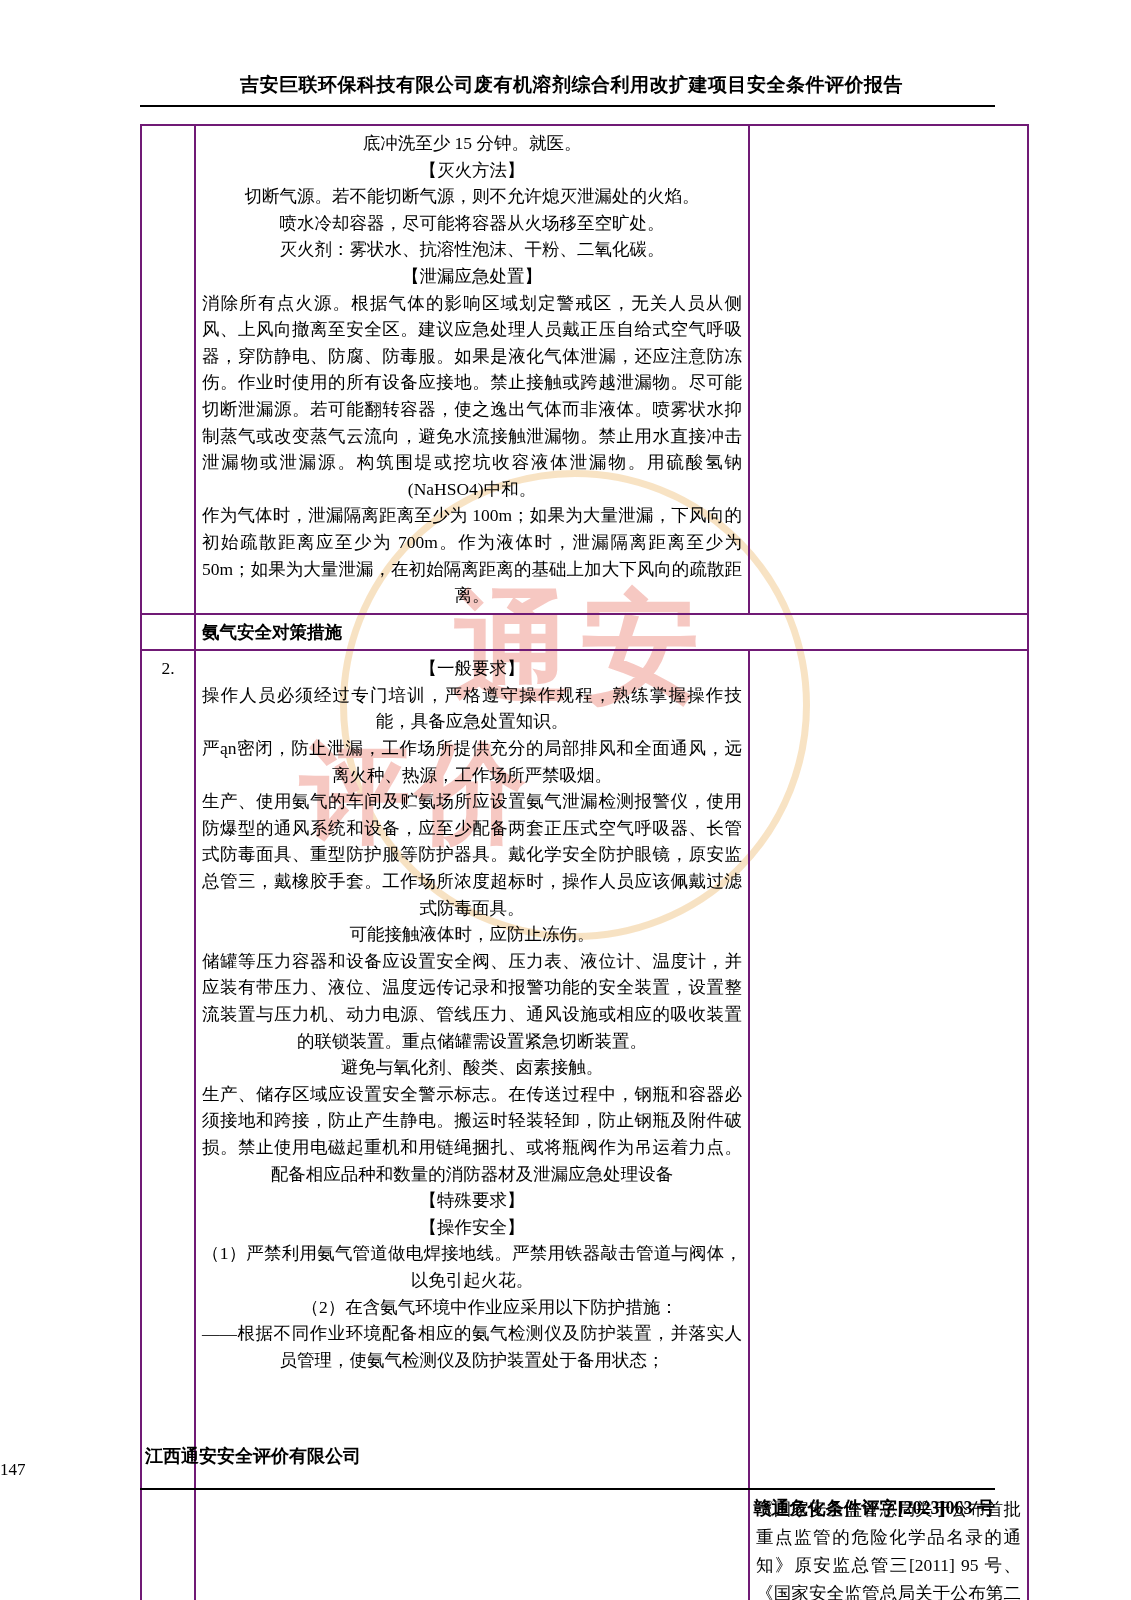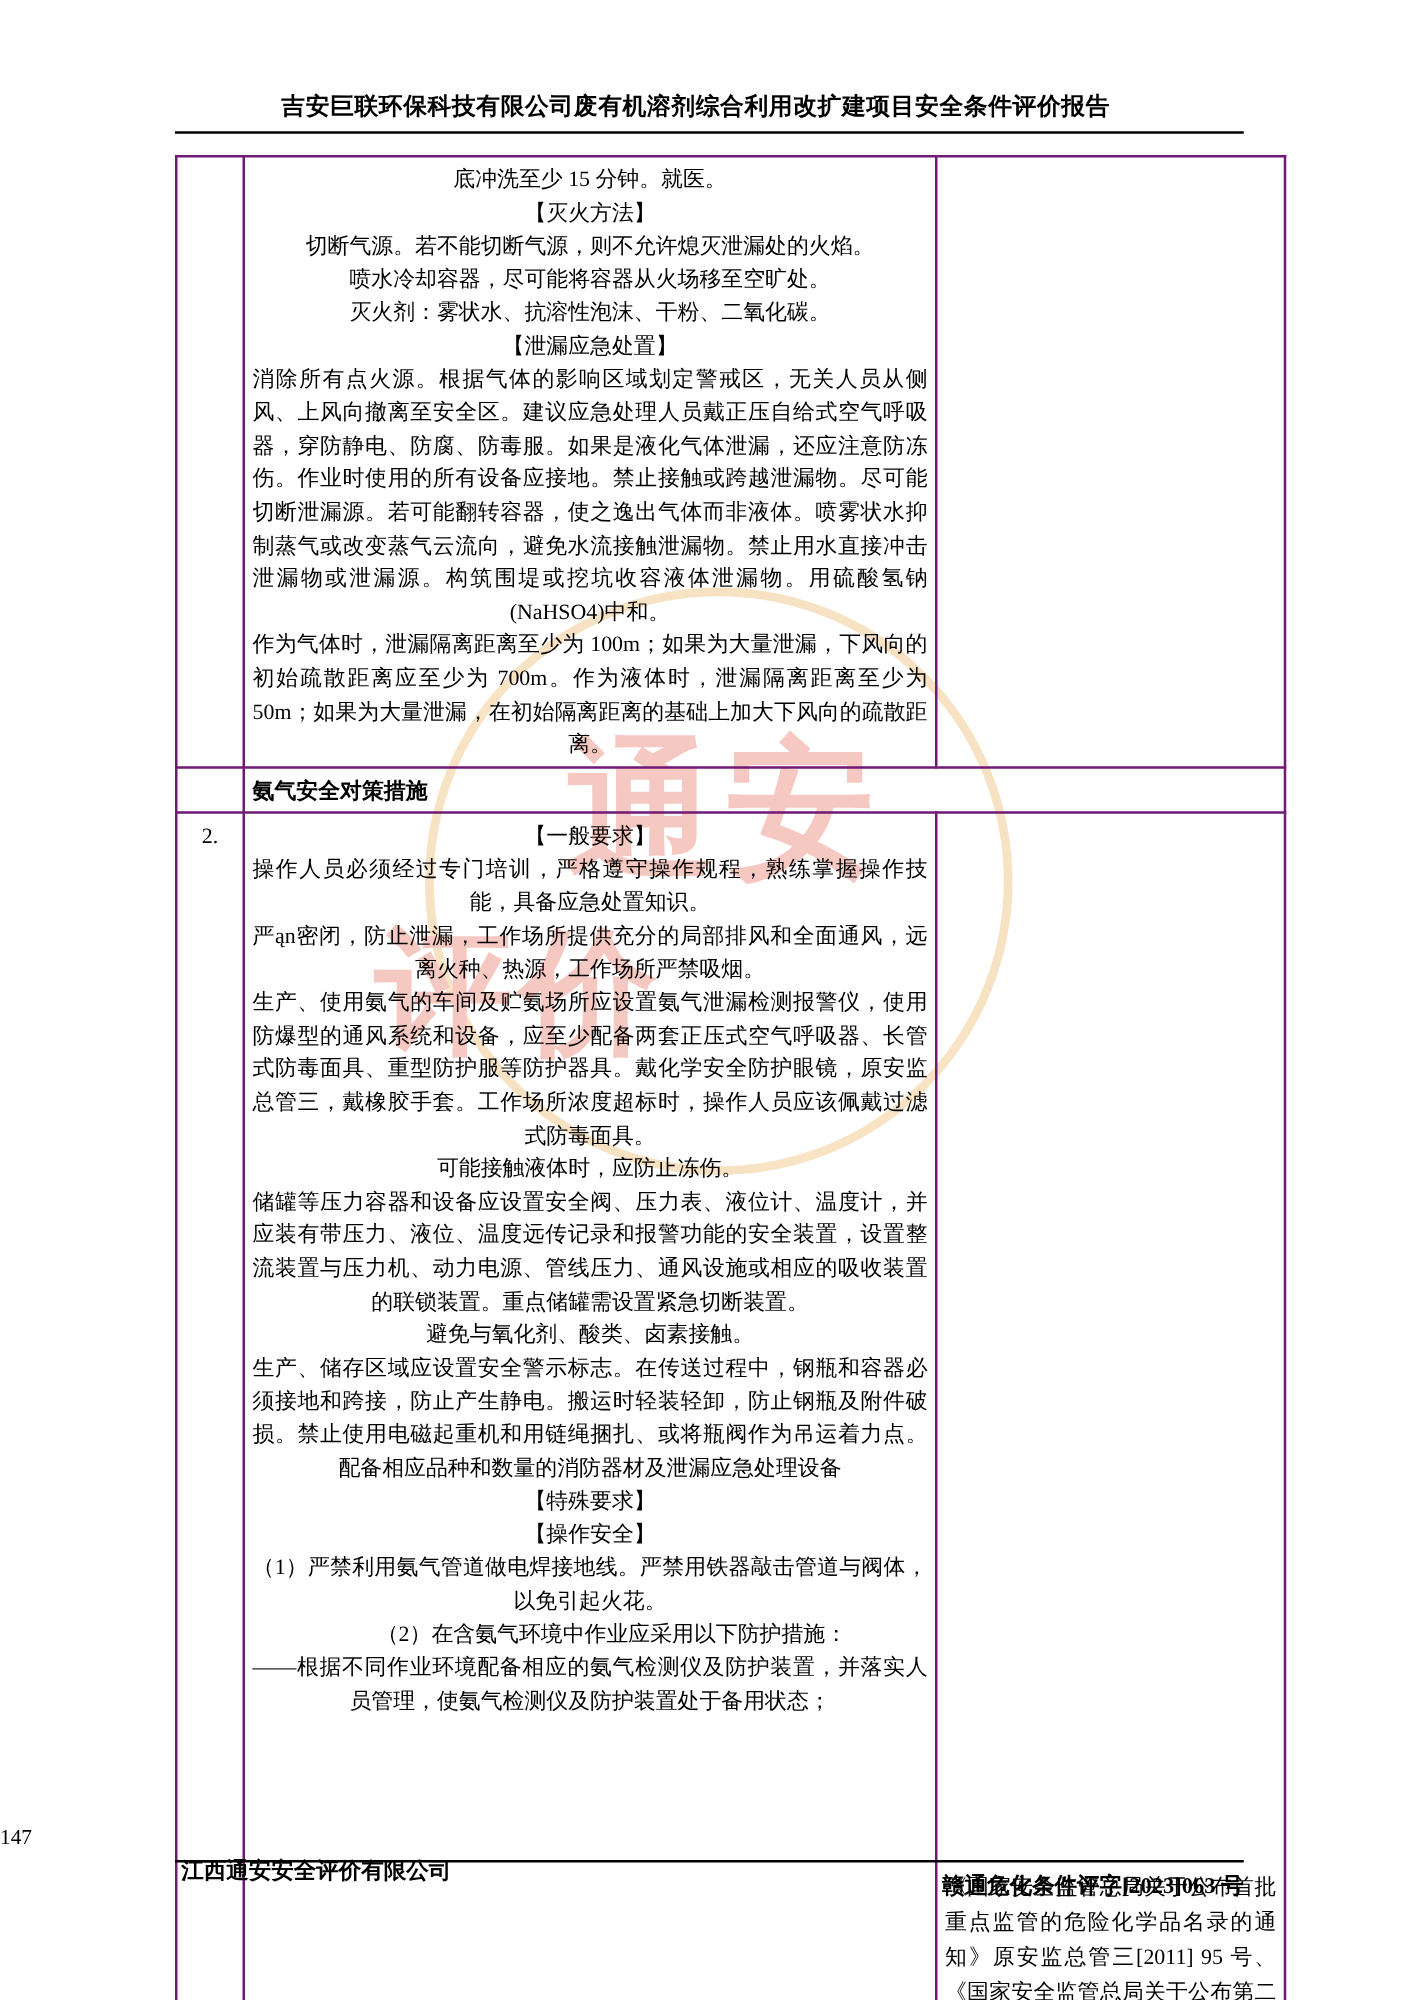--- a/index.html
+++ b/index.html
@@ -63,21 +63,21 @@
     font-size: 110px;
     font-weight: bold;
     color: #e24b3a;
     letter-spacing: 6px;
     white-space: nowrap;
   }
 
   
   .doc-header {
     position: absolute;
-    left: 129px;
+    left: 144px;
     top: 72px;
     width: 855px;
     text-align: center;
     font-size: 19px;
     font-weight: bold;
     letter-spacing: 0.5px;
     z-index: 3;
   }
   .header-rule {
     position: absolute;
@@ -146,21 +146,21 @@
     position: absolute;
     left: 140px;
     top: 1488px;
     width: 855px;
     border-bottom: 2px solid #000;
     z-index: 3;
   }
   .footer-left {
     position: absolute;
     left: 145px;
-    top: 1484px;
+    top: 1444px;
     font-size: 18px;
     font-weight: bold;
     z-index: 3;
   }
   .footer-right {
     position: absolute;
     right: 136px;
     top: 1496px;
     font-size: 18px;
     font-weight: bold;

